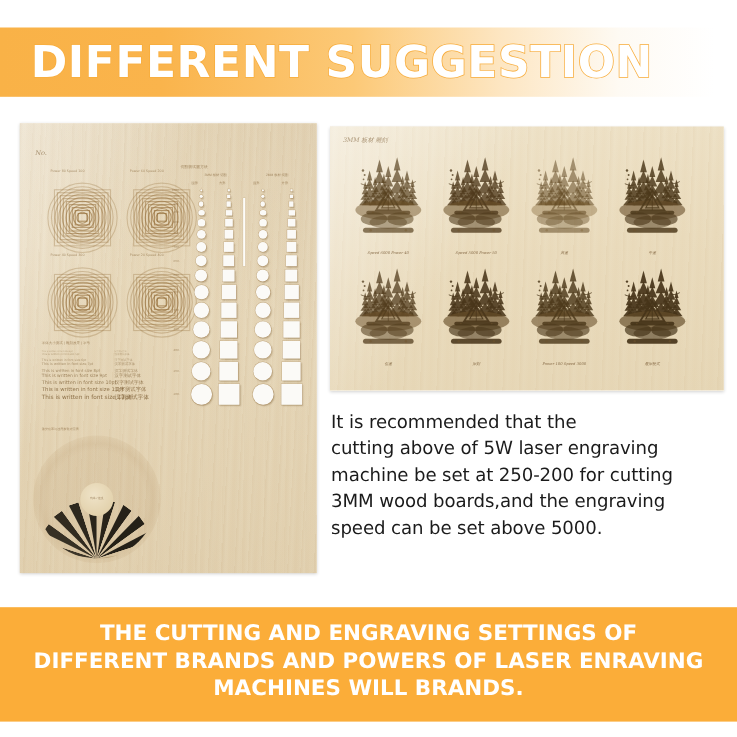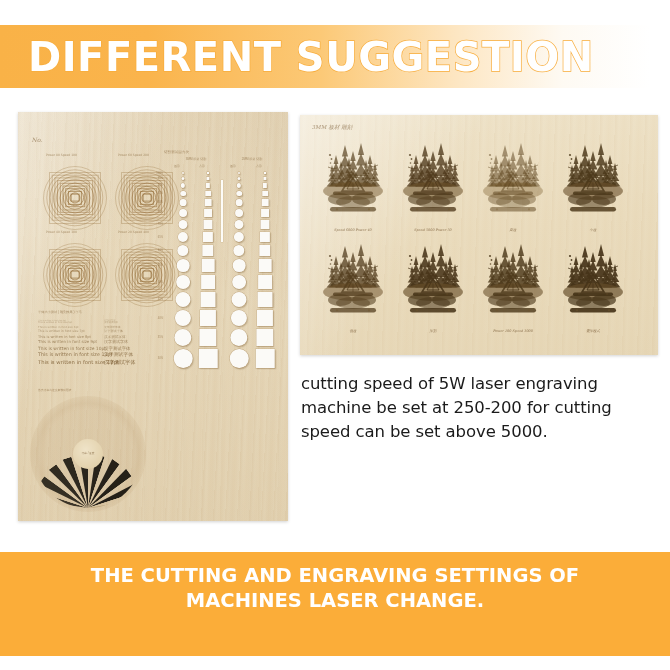--- a/index.html
+++ b/index.html
@@ -1203,24 +1203,27 @@
               <circle cx="10.5" cy="24" r="0.8" fill="rgba(70,52,25,0.9199999999999999)"></circle>
               <path d="M8 28 q5 3 9 1" stroke="rgba(70,52,25,0.9199999999999999)" stroke-width="0.8" fill="none"></path>
               <path d="M58 26 q-5 3 -8 1" stroke="rgba(70,52,25,0.9199999999999999)" stroke-width="0.8" fill="none"></path>
             </svg></div>
           <div class="cap">最深模式</div>
         </div>
       </div>
   </div>
 
   <div class="body-copy" id="body-copy">
-      <div>cutting speed of 5W laser engraving</div>
+      <div>It is recommended that the</div>
+      <div>cutting above of 5W laser engraving</div>
       <div>machine be set at 250-200 for cutting</div>
+      <div>3MM wood boards,and the engraving</div>
       <div>speed can be set above 5000.</div>
     </div>
 
   <div class="footer-band"></div>
   <div class="footer-text" id="footer-text">
       <div>THE CUTTING AND ENGRAVING SETTINGS OF</div>
-      <div>MACHINES LASER CHANGE.</div>
+      <div>DIFFERENT BRANDS AND POWERS OF LASER ENRAVING</div>
+      <div>MACHINES WILL BRANDS.</div>
     </div>
 
 </div>
 
 </body></html>

